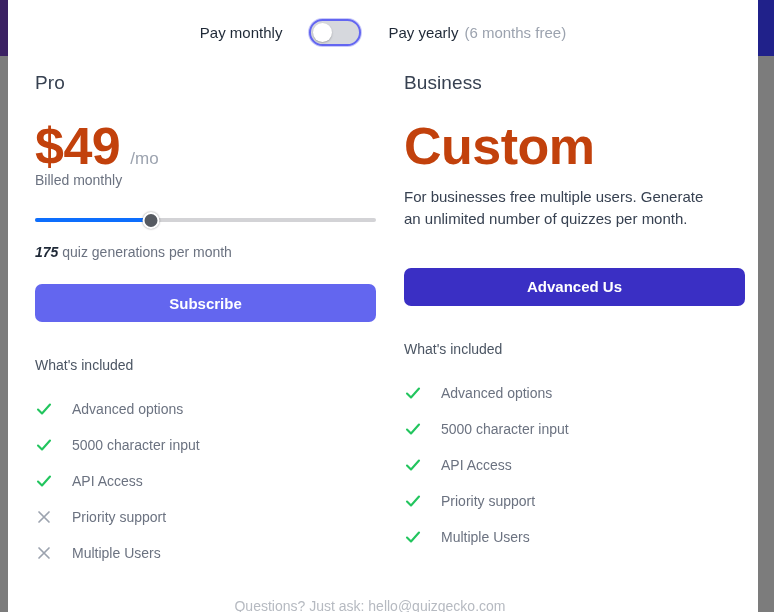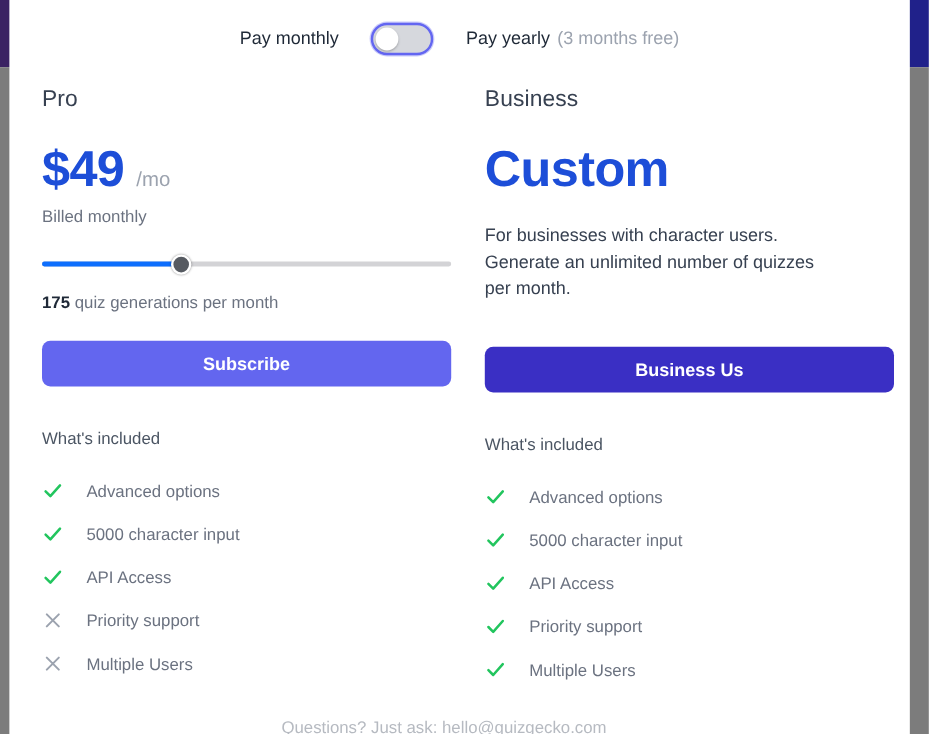--- a/index.html
+++ b/index.html
@@ -80,21 +80,21 @@
     font-size: 19px;
     color: #374151;
     font-weight: 400;
     margin-top: 14px;
     margin-bottom: 26px;
     letter-spacing: 0.1px;
   }
 
   .price-row { display: flex; align-items: baseline; gap: 10px; height: 52px; }
   .price-amount {
-    font-size: 42px; font-weight: 700; color: #1d4ed8; letter-spacing: -0.5px;
+    font-size: 52px; font-weight: 700; color: #c2410c; letter-spacing: -0.5px;
     line-height: 1;
   }
   .price-period { font-size: 17px; color: #9ca3af; }
 
   .billed-note {
     font-size: 14px; color: #6b7280; 
   }
 
   
   .slider-wrap {
@@ -121,21 +121,21 @@
     border-radius: 50%;
     background: #565a61;
     border: 2px solid #ffffff;
     box-shadow: 0 0 2px rgba(0,0,0,0.45);
     transform: translateX(-50%);
   }
   .slider-caption {
     margin-top: 14px;
     font-size: 14px; color: #6b7280;
   }
-  .slider-caption b { color: #1f2937; font-weight: 700; }
+  .slider-caption b { color: #1f2937; font-weight: 700; font-style: italic; }
 
   .plan-desc {
     font-size: 15px; color: #374151; line-height: 1.45;
     margin-top: 14px;
     width: 300px;
   }
 
   
   .cta {
     display: block;
@@ -185,21 +185,21 @@
 
   <div class="billing-row">
     <span class="billing-label">Pay monthly</span>
 
     <div class="toggle">
       <div class="toggle-knob"></div>
     </div>
 
     <div class="billing-right">
       <span class="billing-label">Pay yearly</span>
-      <span class="billing-note">(3 months free)</span>
+      <span class="billing-note">(6 months free)</span>
     </div>
   </div>
 
   <div class="plans">
 
     <div class="plan">
       <div class="plan-name">Pro</div>
 
       <div class="price-row">
         <span class="price-amount">$49</span>
@@ -268,24 +268,24 @@
         </ul>
     </div>
 
     <div class="plan">
       <div class="plan-name">Business</div>
 
       <div class="price-row">
         <span class="price-amount">Custom</span>
       </div>
 
-      <div class="plan-desc">For businesses with character users. Generate an unlimited number of quizzes per month.</div>
+      <div class="plan-desc">For businesses free multiple users. Generate an unlimited number of quizzes per month.</div>
 
       <div class="cta-slot" style="margin-top:38px">
-        <button class="cta cta-contact">Business Us</button>
+        <button class="cta cta-contact">Advanced Us</button>
       </div>
 
       <div class="included-title">What's included</div>
 
       <ul class="feature-list" id="features-business">
           <li class="feature-item">
             <span class="feature-icon">
               <svg width="18" height="18" viewBox="0 0 18 18" fill="none">
                 <path d="M3 9.5 L7 13.5 L15 4.5" stroke="#22c55e" stroke-width="2.1" stroke-linecap="round" stroke-linejoin="round"></path>
               </svg>

